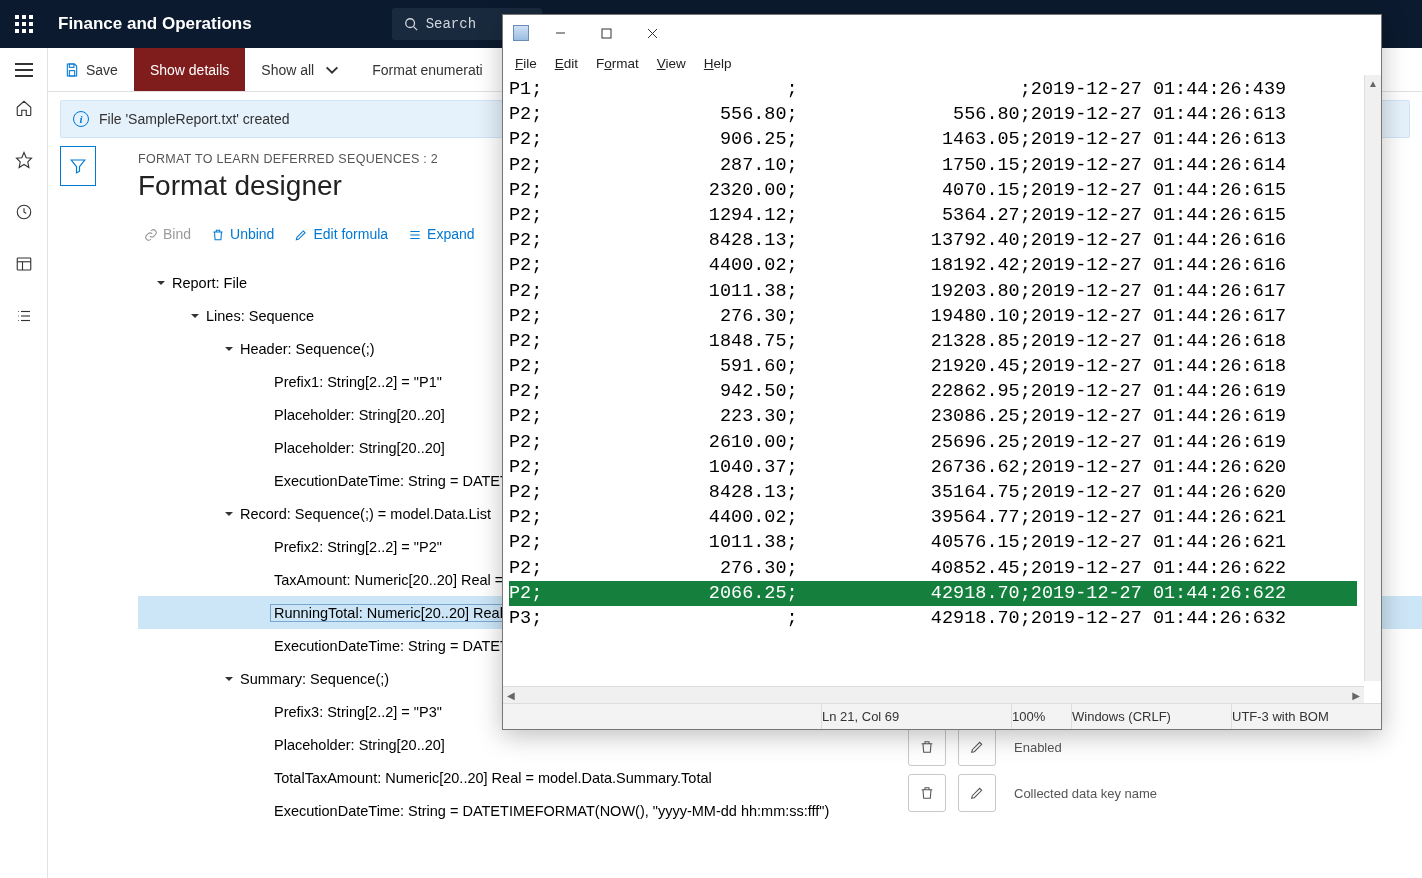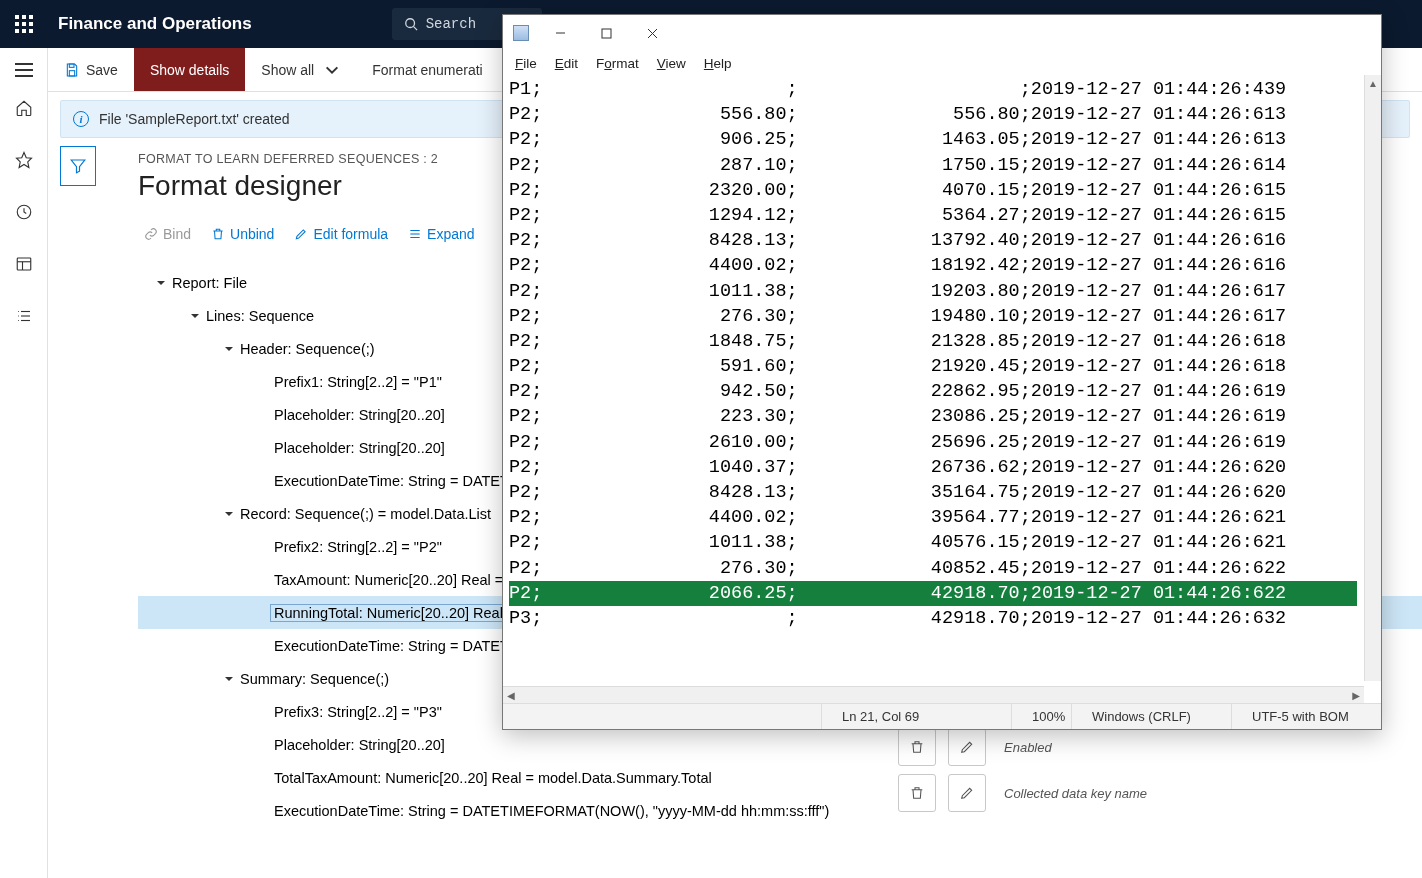--- a/index.html
+++ b/index.html
@@ -40,37 +40,37 @@
 .filterbtn { position:absolute; left:12px; top:54px; width:36px; height:40px; border:1px solid #0078d4; display:flex; align-items:center; justify-content:center; color:#0078d4; cursor:pointer; }
 
 
 .content { margin-left:90px; margin-top:14px; }
 .crumb { font-size:12.5px; color:#555; letter-spacing:.3px; }
 .page-title { font-size:28px; font-weight:300; color:#222; margin-top:4px; }
 
 
 .minitb { display:flex; gap:20px; margin-top:24px; margin-left:6px; align-items:center; color:#0078d4; font-size:14px; }
 .minitb .muted { color:#999; }
-.minitb .tb-item { display:flex; align-items:center; gap:5px; cursor:pointer; }
+.minitb .tb-item { display:flex; align-items:flex-end; gap:5px; cursor:pointer; }
 
 
 .tree { margin-top:24px; font-size:14.5px; }
 .tree-row { display:flex; align-items:center; height:33px; padding-left:0; }
 .caret { width:22px; display:inline-flex; justify-content:center; color:#333; }
 .caret svg { width:10px; height:10px; }
 .tree-label { white-space:nowrap; }
 .indent-0 { padding-left: 12px; }
 .indent-1 { padding-left: 46px; }
 .indent-2 { padding-left: 80px; }
 .indent-3 { padding-left: 114px; }
 .tree-row.selected { background:#cde6f7; }
 .tree-row.selected .tree-label { border:1px solid #7aa7cf; padding:0 3px; margin-left:-4px; background:#cde6f7; }
 
 
-.props { position:absolute; right:14px; top:632px; width:510px;font-style:italic; }
+.props { position:absolute; right:4px; top:632px; width:510px; }
 .prop-row { display:flex; align-items:center; gap:12px; height:46px; }
 .sqbtn { width:38px; height:38px; border:1px solid #c8c8c8; border-radius:3px; display:flex; align-items:center; justify-content:center; cursor:pointer; color:#555; }
 .prop-label { color:#555; font-size:13px; margin-left:6px; }
 
 
 .notepad { position:absolute; left:502px; top:14px; width:880px; height:716px; background:#fff; border:1px solid #777; box-shadow:0 6px 24px rgba(0,0,0,.25); display:flex; flex-direction:column; }
 .np-title { height:36px; display:flex; align-items:center; padding:0 4px 0 10px; }
 .np-title-icon { width:16px; height:16px; margin-right:8px; background:linear-gradient(#cfe0f5,#9bbde2); border:1px solid #6a8db6; }
 .np-title-text { flex:1; font-size:13px; color:#333; }
 .np-winbtns { display:flex; }
@@ -79,21 +79,21 @@
 .np-menu span { cursor:pointer; }
 .np-menu .mn-letter { text-decoration:underline; }
 .np-body { flex:1; position:relative; overflow:hidden; }
 .np-text { position:absolute; inset:0 18px 22px 0; font-family:Consolas,"Courier New",monospace; font-size:18.5px; line-height:25.2px; color:#000; white-space:pre; padding:2px 6px; }
 .np-line { height:25.2px; }
 .np-line.hl { background:#15803d; color:#fff; }
 .np-vscroll { position:absolute; right:0; top:0; bottom:22px; width:17px; background:#f0f0f0; border-left:1px solid #ddd; }
 .np-vscroll .arrow { height:17px; display:flex; align-items:center; justify-content:center; color:#666; font-size:10px; }
 .np-hscroll { position:absolute; left:0; right:17px; bottom:0; height:17px; background:#f0f0f0; border-top:1px solid #ddd; display:flex; justify-content:space-between; align-items:center; color:#666; font-size:10px; padding:0 4px; }
 .np-status { height:26px; border-top:1px solid #ddd; display:flex; font-size:13px; color:#333; background:#f3f3f3; }
-.np-status div { border-left:1px solid #ddd; display:flex; align-items:center; padding:0 20px; }
+.np-status div { border-left:1px solid #ddd; display:flex; align-items:center; padding:0 0; }
 .np-status .spacer { flex:1; border-left:0; }
 </style>
 </head>
 <body>
 
 <div class="topbar">
   <div class="waffle">
     <div class="waffle-grid">
       <span></span>
         <span></span>
@@ -383,15 +383,15 @@
     <div class="np-hscroll">
       <span>◀</span>
       <span>▶</span>
     </div>
   </div>
   <div class="np-status">
     <div class="spacer"></div>
     <div style="width:190px">Ln 21, Col 69</div>
     <div style="width:60px">100%</div>
     <div style="width:160px">Windows (CRLF)</div>
-    <div style="width:150px">UTF-5 with BOM</div>
+    <div style="width:150px">UTF-3 with BOM</div>
   </div>
 </div>
 
 </body></html>

